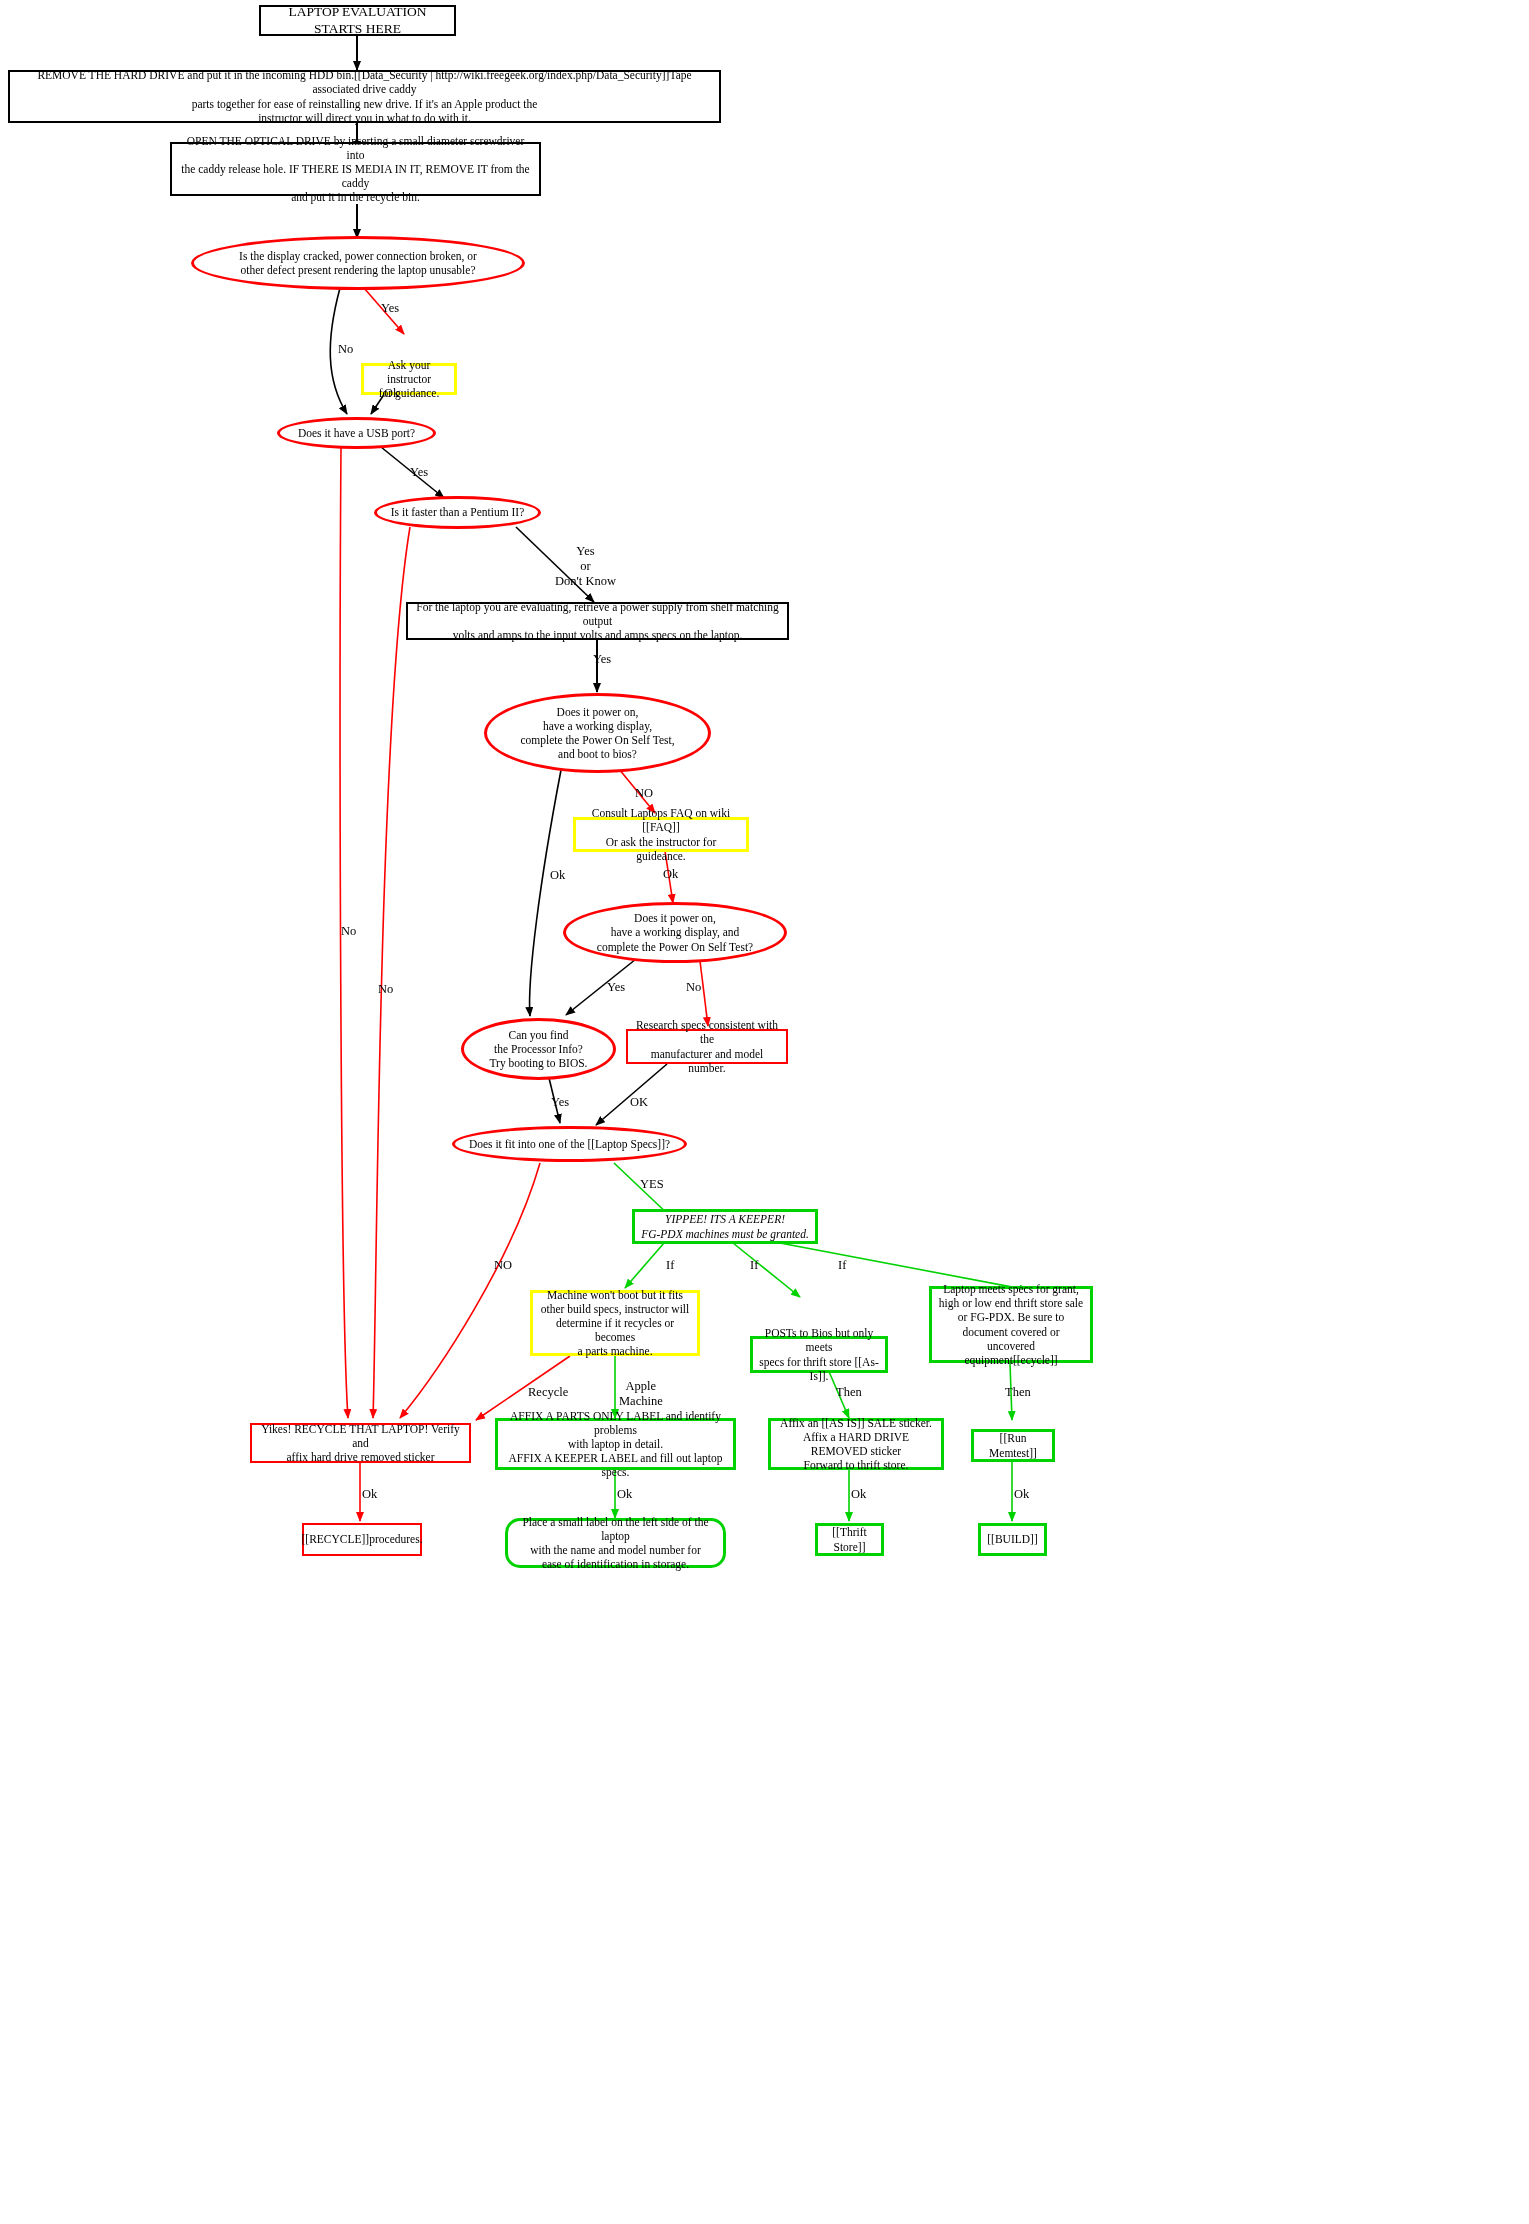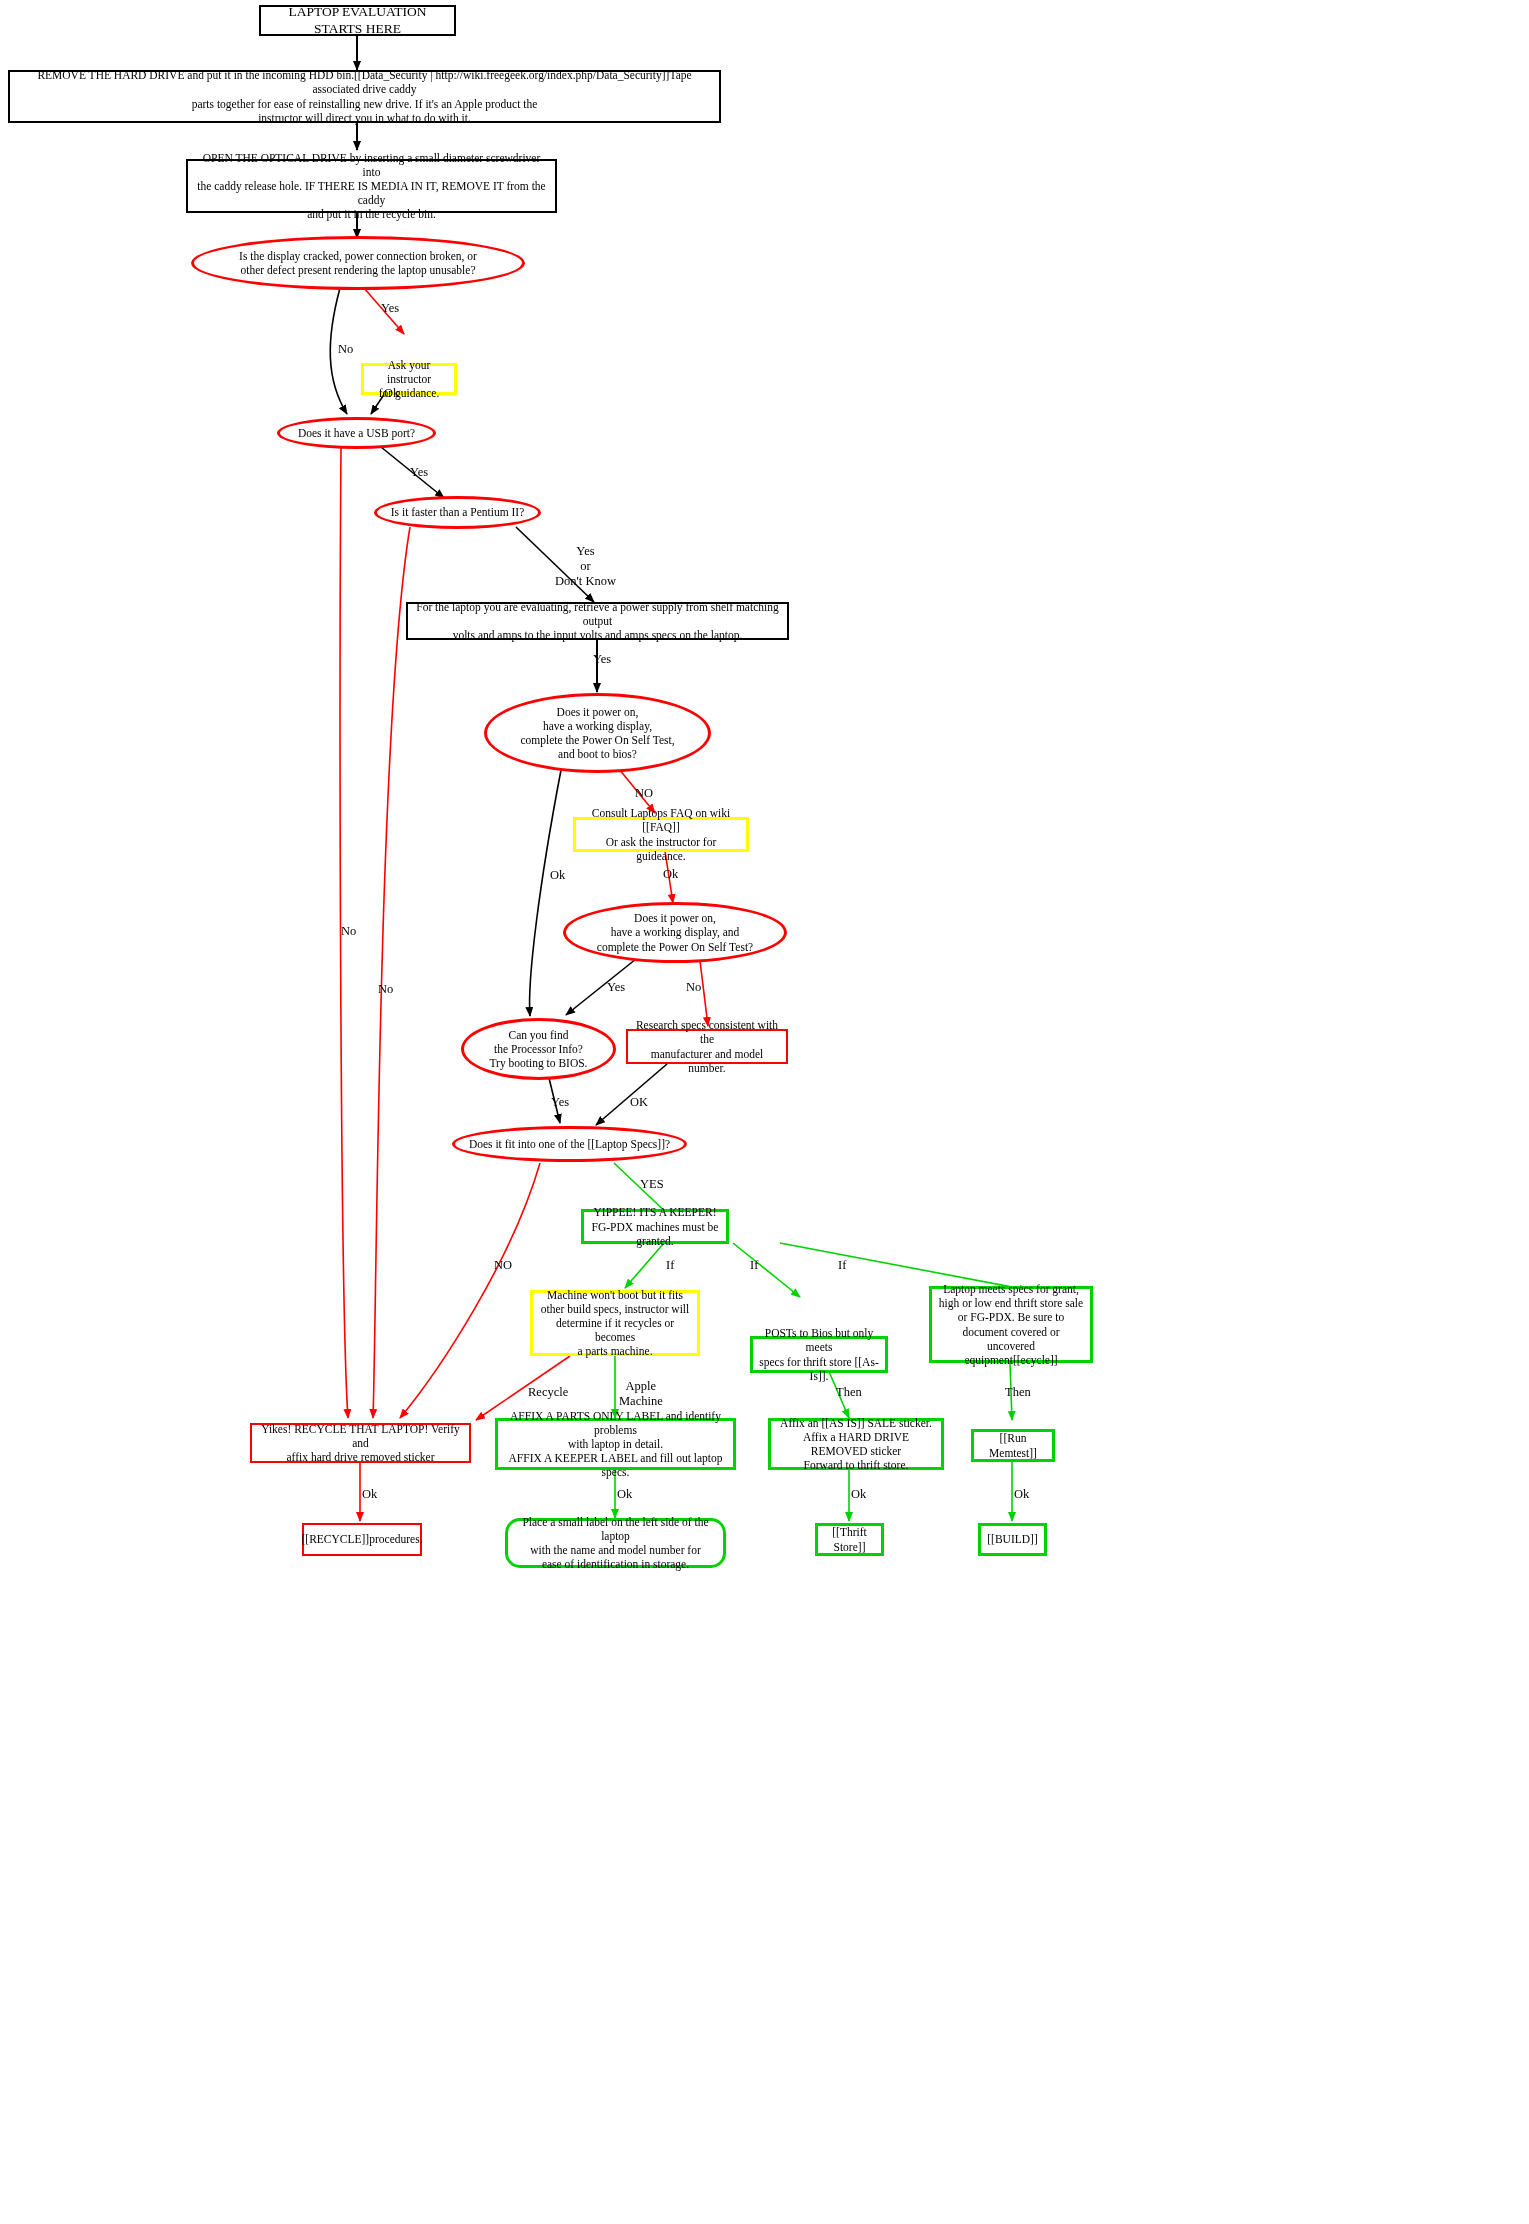--- a/index.html
+++ b/index.html
@@ -141,21 +141,21 @@
 
     <path d="M1012,1462 L1012,1521" stroke="#00d200" stroke-width="1.6" fill="none" marker-end="url(#ah-green)"></path>
   </svg>
 
   <div class="node box b-black fs13" style="left:259px; top:5px; width:197px; height:31px;">LAPTOP EVALUATION STARTS HERE</div>
 
   <div class="node box b-black fs11" style="left:8px; top:70px; width:713px; height:53px;">REMOVE THE HARD DRIVE and put it in the incoming HDD bin.[[Data_Security | http://wiki.freegeek.org/index.php/Data_Security]]Tape associated drive caddy
 parts together for ease of reinstalling new drive. If it's an Apple product the
 instructor will direct you in what to do with it.</div>
 
-  <div class="node box b-black fs11" style="left:170px; top:159px; width:371px; height:54px;margin-left:16px;">OPEN THE OPTICAL DRIVE by inserting a small diameter screwdriver into
+  <div class="node box b-black fs11" style="left:170px; top:142px; width:371px; height:54px;">OPEN THE OPTICAL DRIVE by inserting a small diameter screwdriver into
 the caddy release hole. IF THERE IS MEDIA IN IT, REMOVE IT from the caddy
 and put it in the recycle bin.</div>
 
   <div class="node ellipse b-redel fs11" style="left:191px; top:236px; width:334px; height:54px;">Is the display cracked, power connection broken, or
 other defect present rendering the laptop unusable?</div>
 
   <div class="node box b-yellow fs11" style="left:361px; top:337px; width:96px; height:32px;margin-top:26px;">Ask your instructor
 for guidance.</div>
 
   <div class="node ellipse b-redel fs11" style="left:277px; top:417px; width:159px; height:32px;">Does it have a USB port?</div>
@@ -179,21 +179,21 @@
 
   <div class="node ellipse b-redel fs11" style="left:461px; top:1018px; width:155px; height:62px;">Can you find
 the Processor Info?
 Try booting to BIOS.</div>
 
   <div class="node box b-red fs11" style="left:626px; top:1029px; width:162px; height:35px;">Research specs consistent with the
 manufacturer and model number.</div>
 
   <div class="node ellipse b-redel fs11" style="left:452px; top:1126px; width:235px; height:36px;">Does it fit into one of the [[Laptop Specs]]?</div>
 
-  <div class="node box b-green fs11" style="left:581px; top:1209px; width:148px; height:35px;">YIPPEE! ITS A KEEPER!
+  <div class="node box b-green fs11" style="left:632px; top:1209px; width:186px; height:35px;font-style:italic;">YIPPEE! ITS A KEEPER!
 FG-PDX machines must be granted.</div>
 
   <div class="node box b-yellow fs11" style="left:530px; top:1290px; width:170px; height:66px;">Machine won't boot but it fits
 other build specs, instructor will
 determine if it recycles or becomes
 a parts machine.</div>
 
   <div class="node box b-green fs11" style="left:750px; top:1298px; width:138px; height:37px;margin-top:38px;">POSTs to Bios but only meets
 specs for thrift store [[As-Is]].</div>
 

